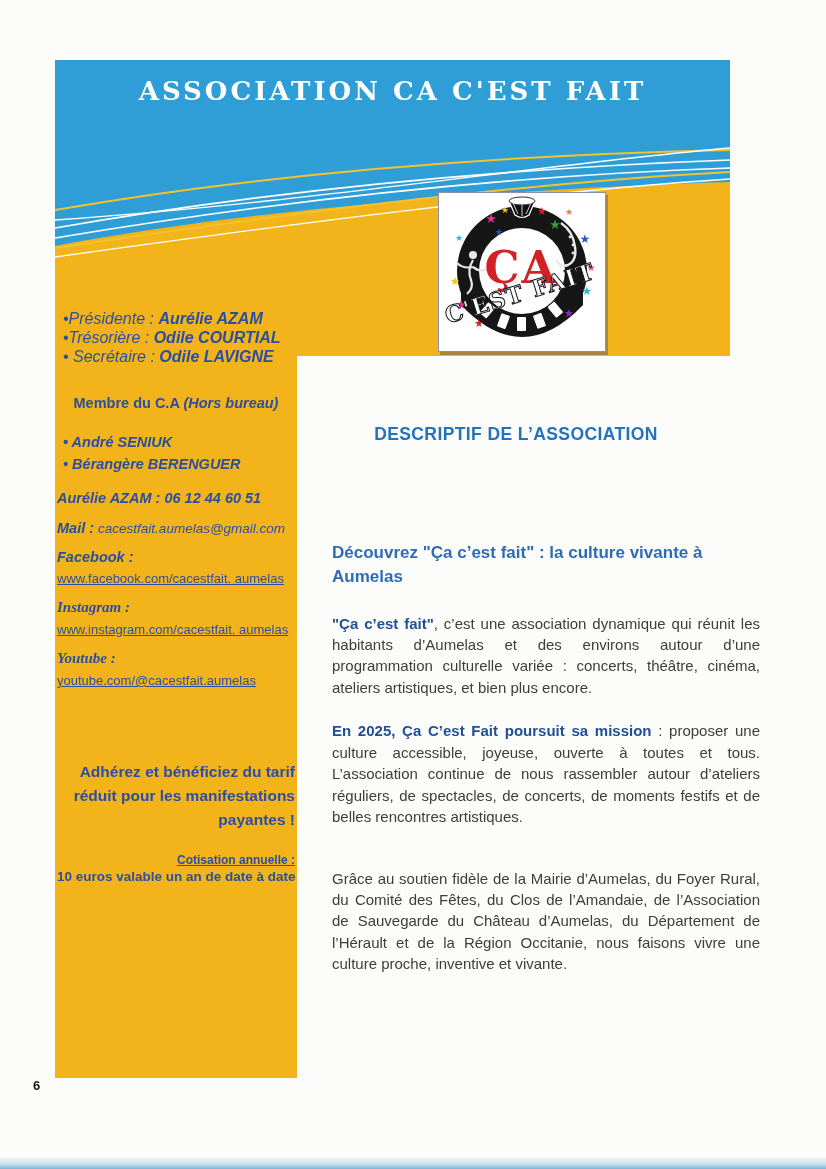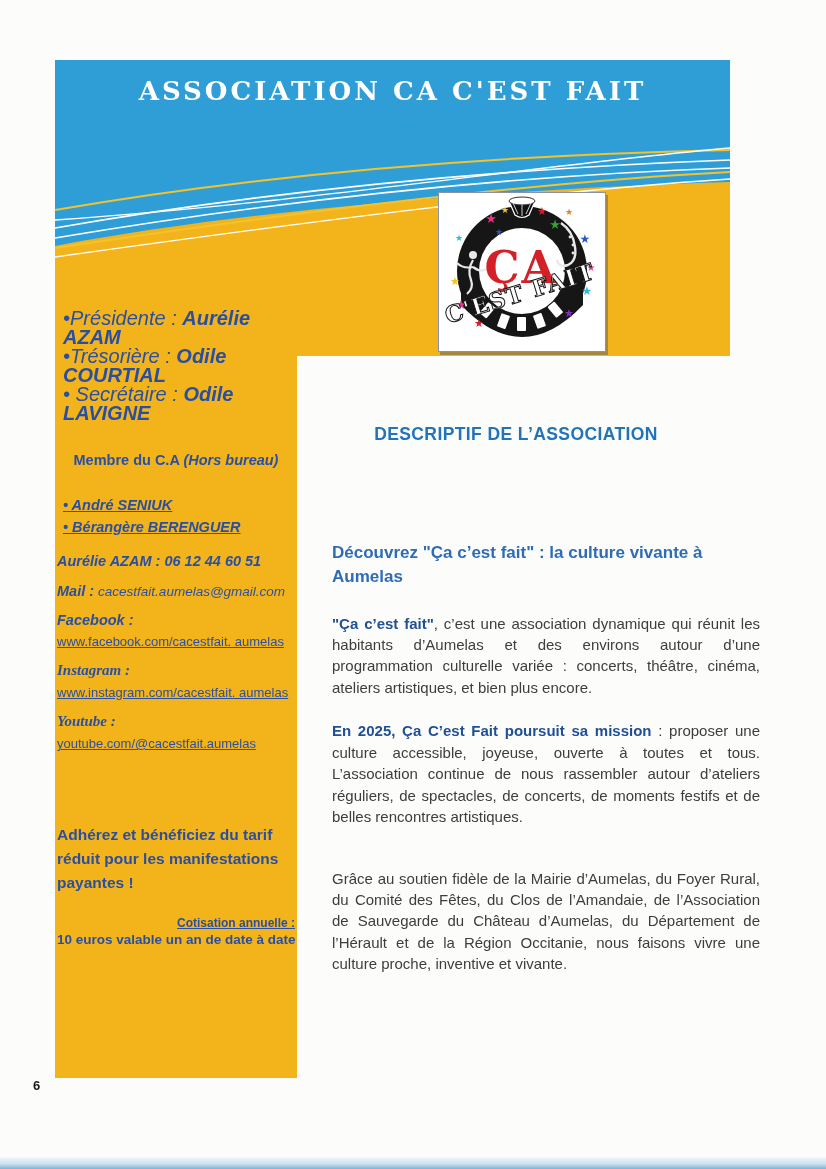--- a/index.html
+++ b/index.html
@@ -19,36 +19,36 @@
   
   .logo-box { position:absolute; left:438px; top:192px; width:168px; height:160px;
               background:#ffffff; border:1px solid #8794ab;
               box-shadow:2px 3px 0 rgba(70,80,110,.45); }
 
   
   .sidebar { position:absolute; left:57px; top:296px; width:238px; color:#2a4fa2; }
   .sb-heading  { font-size:15px; font-weight:bold; text-align:center; }
   .sb-heading-it { font-style:italic; }
   .bureau-list { margin-top:13px; padding-left:6px; }
-  .bureau-list .row { font-size:20px; font-style:italic; line-height:19px; }
+  .bureau-list .row { font-size:16px; font-style:italic; line-height:19px; }
   .bureau-list .name { font-weight:bold; }
   .ca-heading { margin-top:29px; font-size:14.5px; font-weight:bold; text-align:center; }
-  .ca-list { margin-top:26px; padding-left:6px;text-decoration:underline; }
+  .ca-list { margin-top:20px; padding-left:6px; }
   .ca-list .row { font-size:14.5px; font-style:italic; font-weight:bold; line-height:22px; }
   .contacts-heading { margin-top:62px; font-size:15px; font-weight:bold; font-style:italic;
                       text-align:center; letter-spacing:.5px; }
   .contact-line  { margin-top:13px; font-size:14.5px; }
   .contact-phone { margin-top:15px; font-style:italic; font-weight:bold; white-space:nowrap; }
   .contact-mail  { margin-top:14px; font-style:italic; white-space:nowrap; font-size:13.5px; }
   .contact-mail .lbl { font-weight:bold; font-size:14.5px; }
   .net-label   { margin-top:13px; font-size:14.5px; font-weight:bold; font-style:italic; }
   .net-label.serif { font-family:"Liberation Serif", serif; font-size:15px; }
   .net-link    { margin-top:6px; font-size:13px; text-decoration:underline; white-space:nowrap;
                  color:#2a4fa2; display:block; cursor:pointer; }
-  .callout { margin-top:72px; font-size:15.5px; font-weight:bold; text-align:left; line-height:1.55; }
+  .callout { margin-top:72px; font-size:15.5px; font-weight:bold; text-align:right; line-height:1.55; }
   .fee-label { margin-top:21px; font-size:12px; font-weight:bold; text-align:right;text-decoration:underline; }
   .fee-value { margin-top:2px; font-size:13.5px; font-weight:bold; white-space:nowrap; }
 
   
   .main { position:absolute; left:332px; top:424px; width:428px; }
   .section-title { font-size:17.5px; font-weight:bold; color:#2273b9; letter-spacing:.4px;
                    text-align:center; padding-right:60px; }
   .headline { margin-top:96px; width:380px; font-size:17px; font-weight:bold;
               color:#2e6cb5; line-height:1.4; }
   .para { margin-top:24px; font-size:15px; line-height:1.43; color:#3d3d3d; text-align:justify; }

